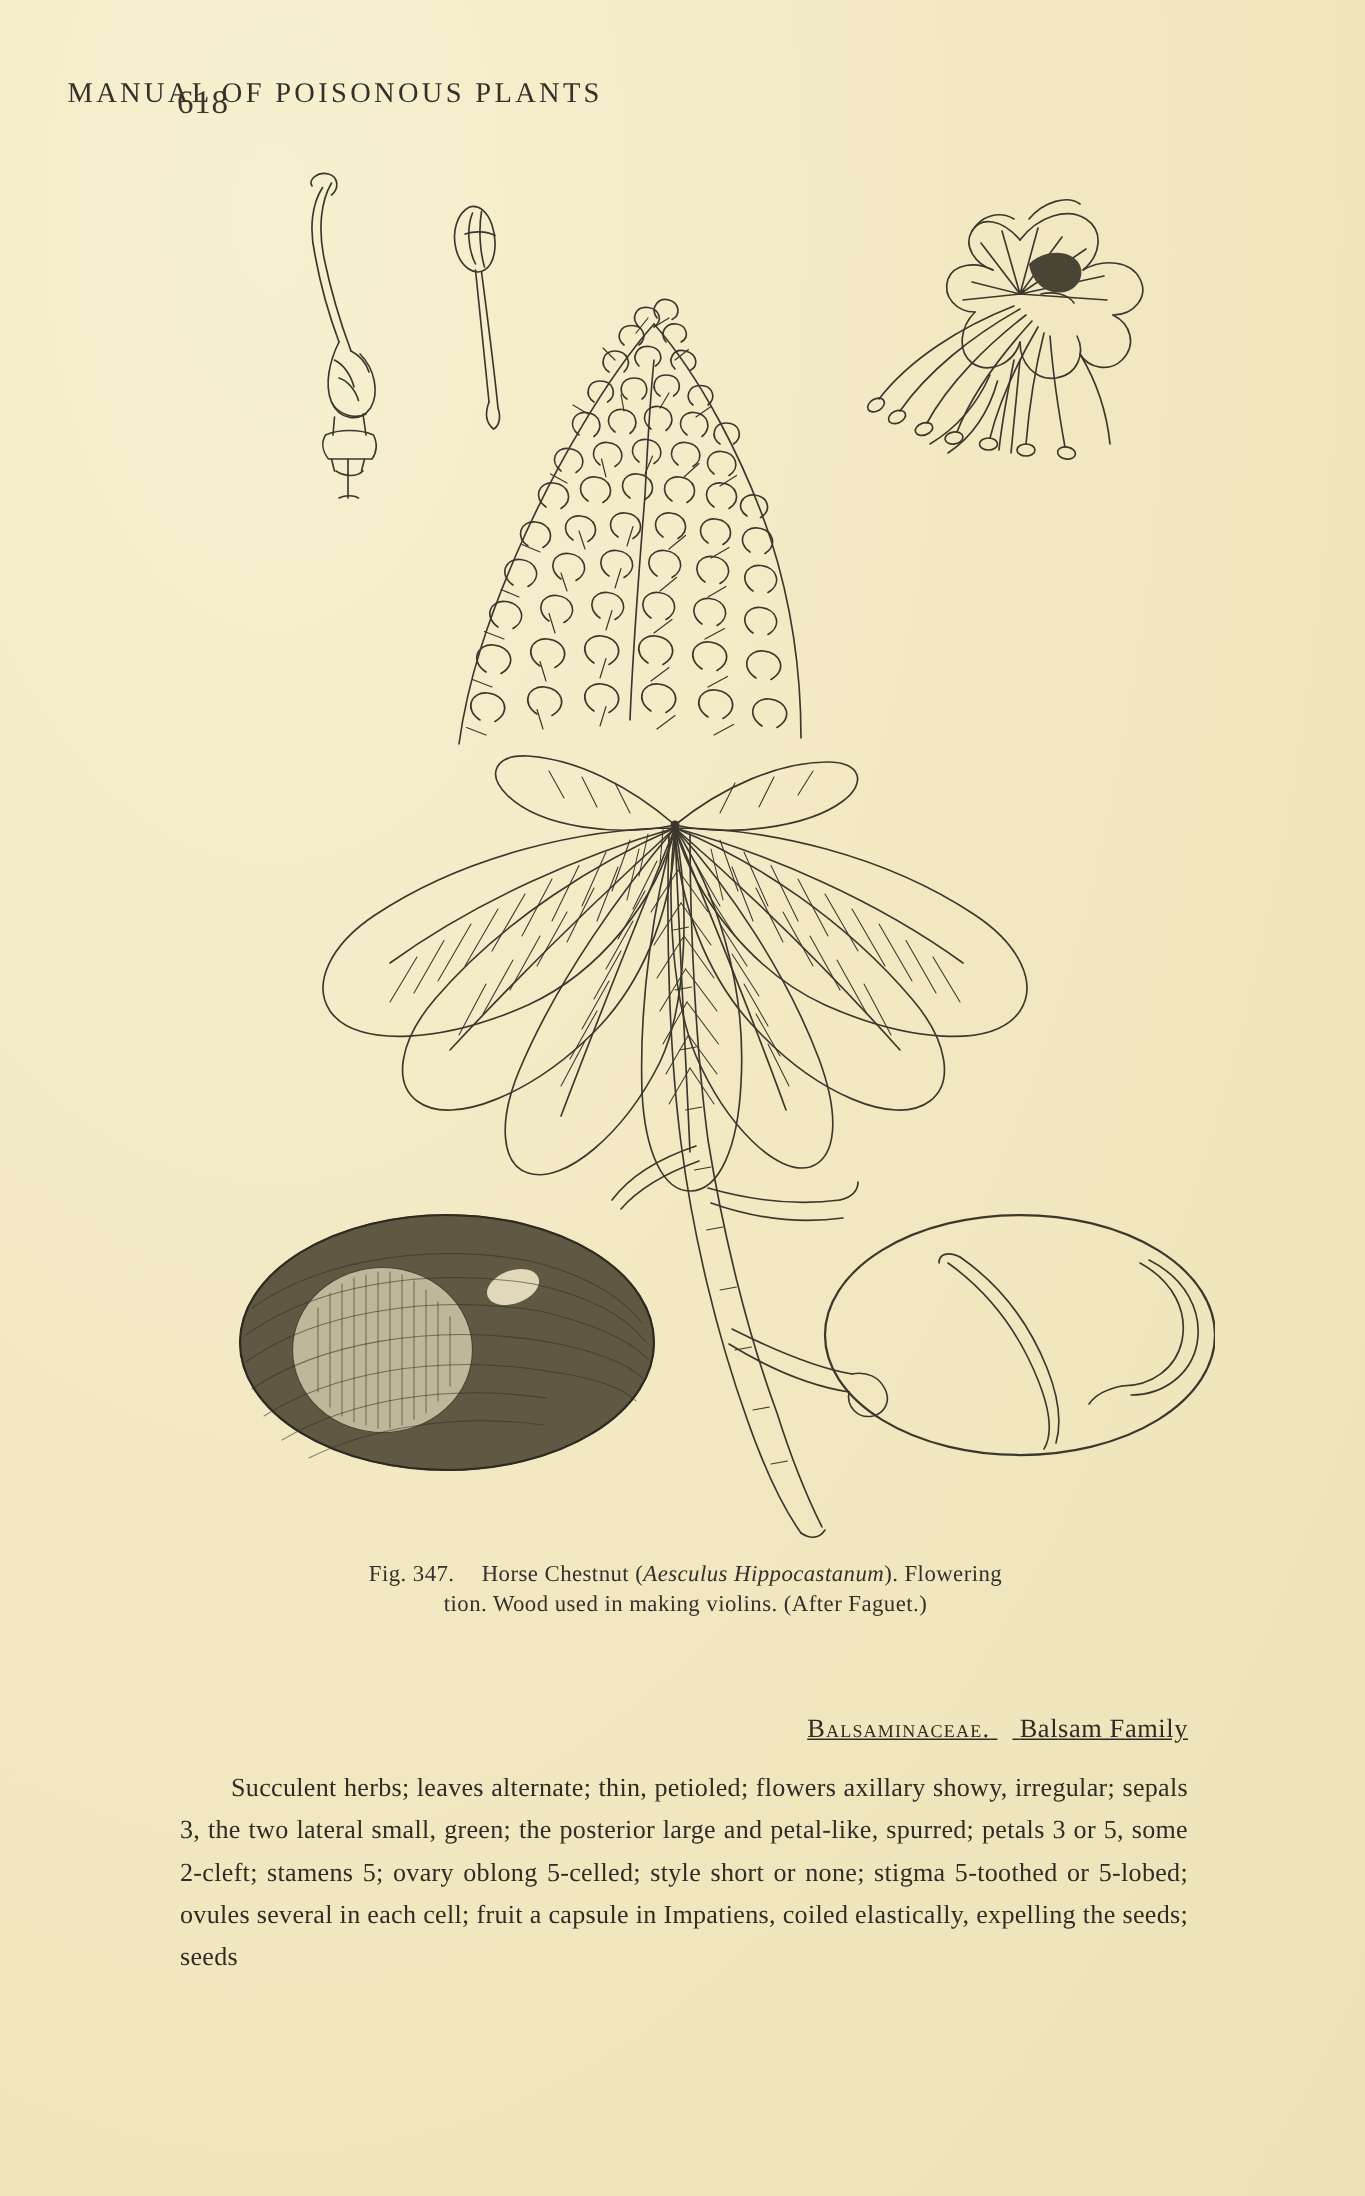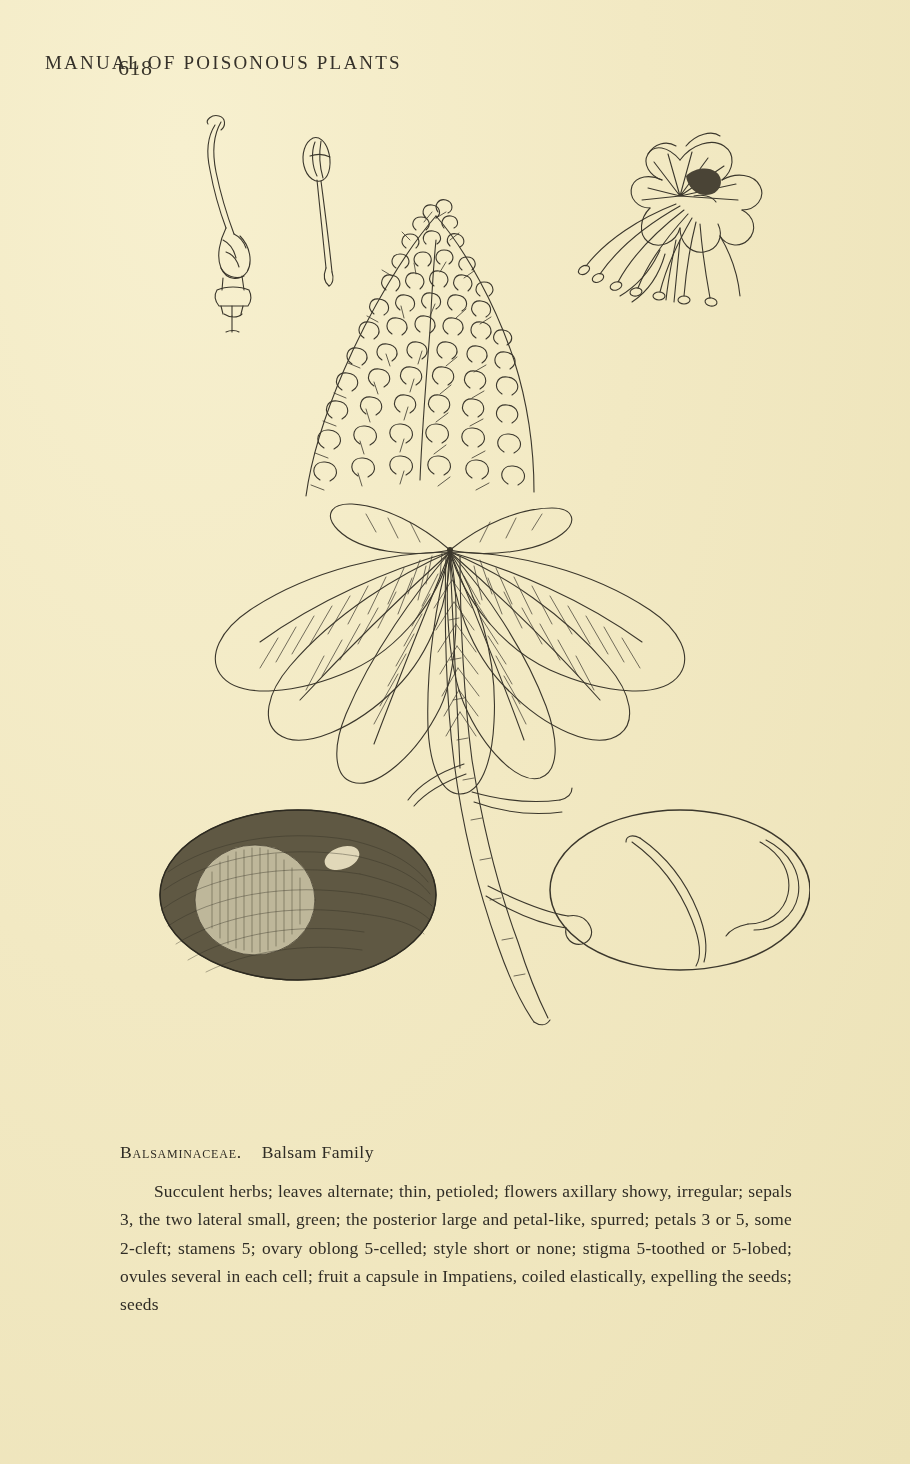--- a/index.html
+++ b/index.html
@@ -78,25 +78,26 @@
   .para {
     font-size: 17.4px;
     line-height: 1.63;
     text-align: justify;
     color: #2f2c25;
     letter-spacing: 0.2px;
     margin: 0;
   }
   .para.indent { text-indent: 34px; }
   .family-head {
-    text-align: left;
+    text-align: right;
     font-size: 17.6px;
     margin: 20px 0 14px 0;
     letter-spacing: 0.4px;
     color: #2f2c25;
+    text-decoration: underline;
   }
   .smallcaps {
     font-variant: small-caps;
     letter-spacing: 0.8px;
   }
   .ital { }
 </style>
 </head>
 <body>
 
@@ -368,20 +369,25 @@
           <path d="M640 742 C 662 754, 672 774, 668 794 C 664 812, 648 824, 628 824"></path>
           <path d="M646 740 C 670 752, 682 774, 678 796 C 674 816, 656 830, 634 830"></path>
           <path d="M628 824 C 618 826, 610 830, 606 836"></path>
         </g>
 
       </g>
     </svg>
   </div>
 
   <div class="fig-caption">
+    <span class="l1">
+      <span>Fig. 347.</span>
+      <span style="display:inline-block;width:14px"></span><span>Horse Chestnut (</span><span class="ital">Aesculus Hippocastanum</span><span>).    Flowering</span>
+    </span>
+    <span class="l3">tion.  Wood used in making violins.  (After Faguet.)</span>
   </div>
 
   <div class="body-text">
 
     <div class="family-head">
       <span class="smallcaps">Balsaminaceae.</span>
       <span style="display:inline-block;width:10px"></span>
       <span>Balsam Family</span>
     </div>
 

